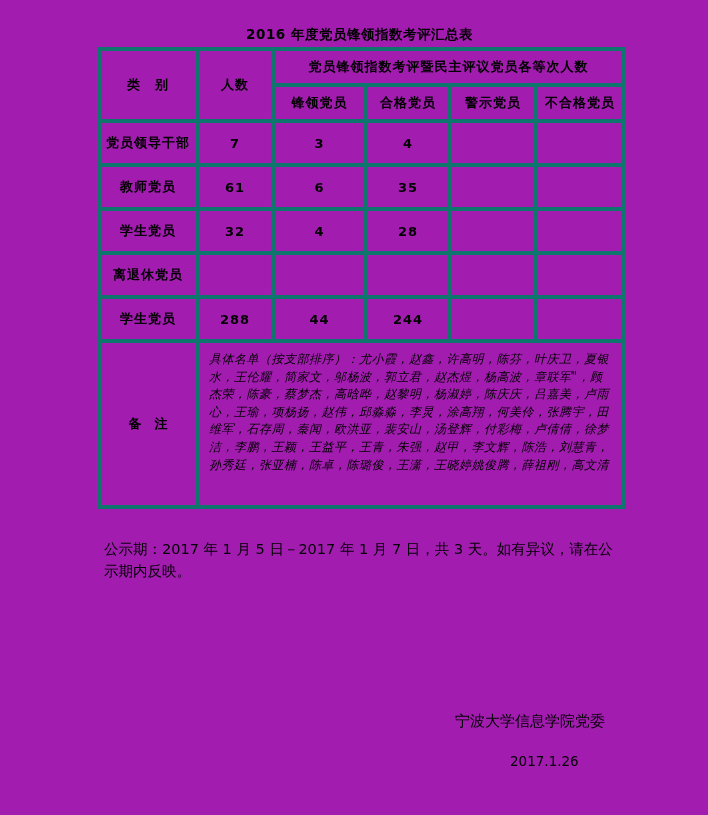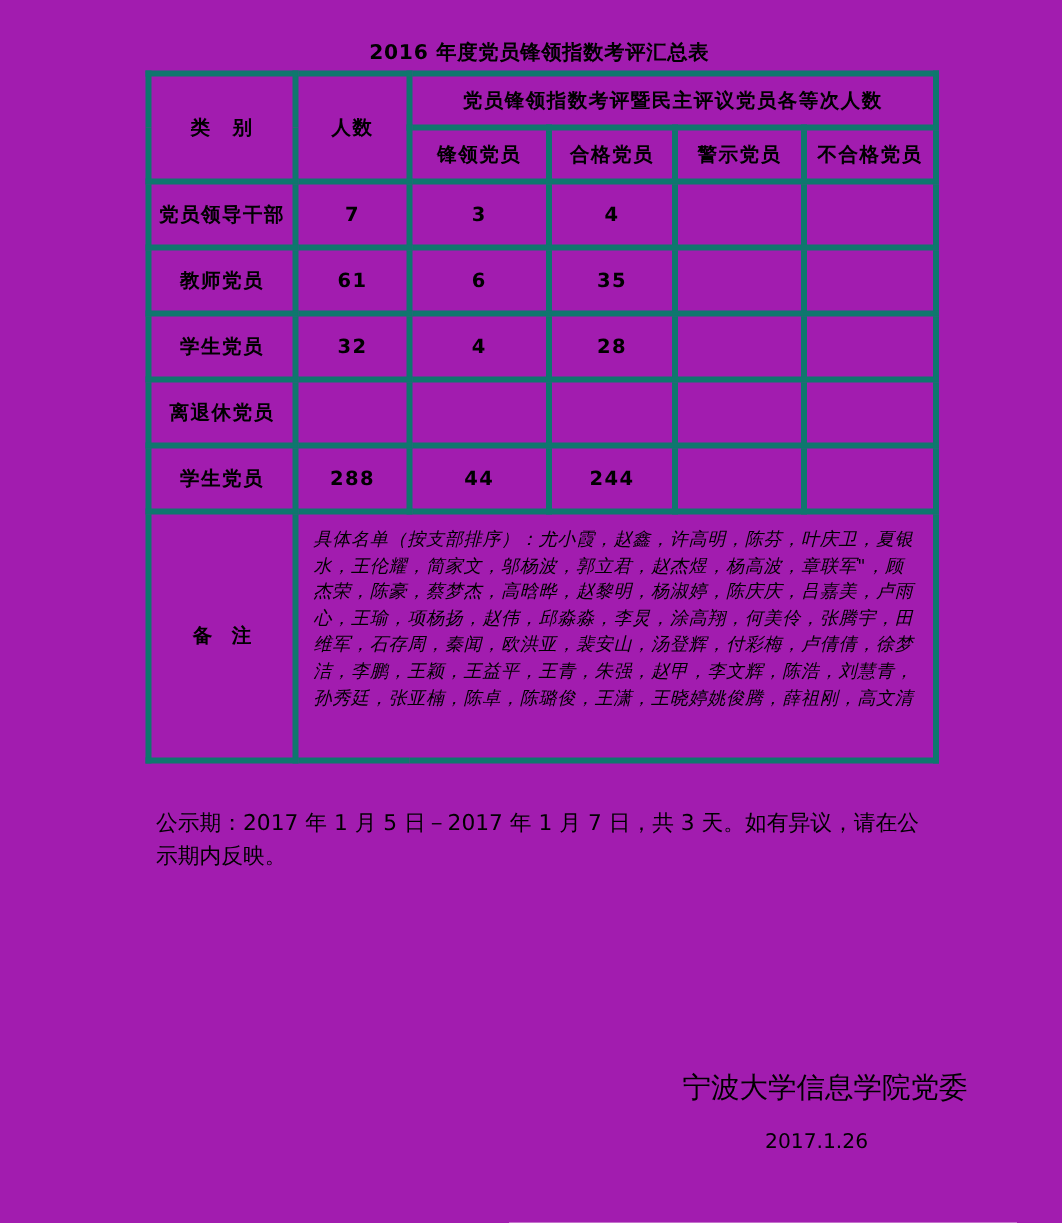--- a/index.html
+++ b/index.html
@@ -60,21 +60,21 @@
     line-height: 22px;
   }
   .contact {
     position: absolute;
     top: 599px; left: 104px; width: 516px;
     font-size: 14.5px;
   }
   .footer-org {
     position: absolute;
     top: 712px; left: 455px;
-    font-size: 19px;
+    font-size: 15px;
   }
   .footer-date {
     position: absolute;
     top: 753px; left: 510px;
     font-size: 13.5px;
   }
 </style>
 </head>
 <body>
 

